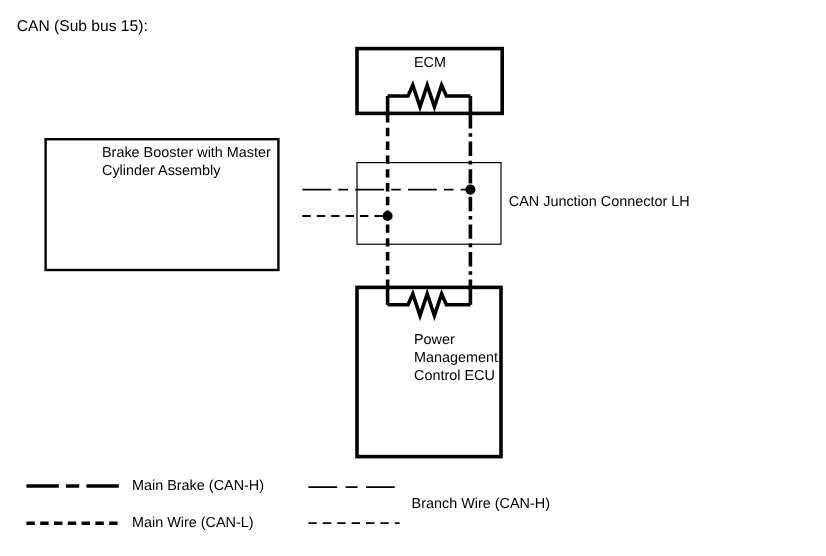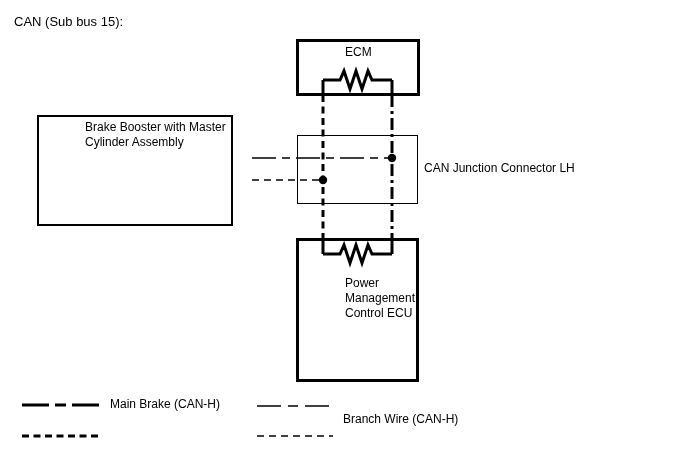--- a/index.html
+++ b/index.html
@@ -106,15 +106,16 @@
     <circle cx="392" cy="158" r="4.2" fill="#000"></circle>
     <circle cx="323" cy="180" r="4.2" fill="#000"></circle>
 
     <line x1="22" y1="405" x2="99" y2="405" stroke="#000" stroke-width="3" stroke-dasharray="27 6 11 6"></line>
     <line x1="22" y1="436" x2="99" y2="436" stroke="#000" stroke-width="3" stroke-dasharray="7 4.5"></line>
     <line x1="257" y1="406" x2="333" y2="406" stroke="#000" stroke-width="1.5" stroke-dasharray="24 7 10 7"></line>
     <line x1="257" y1="436" x2="333" y2="436" stroke="#000" stroke-width="1.5" stroke-dasharray="7 5"></line>
   </svg>
 
   <div class="legend-label legend-main-h">Main Brake (CAN-H)</div>
+  <div class="legend-label legend-main-l">Main Wire (CAN-L)</div>
   <div class="legend-label legend-branch-h">Branch Wire (CAN-H)</div>
 
 </div>
 
 </body></html>

